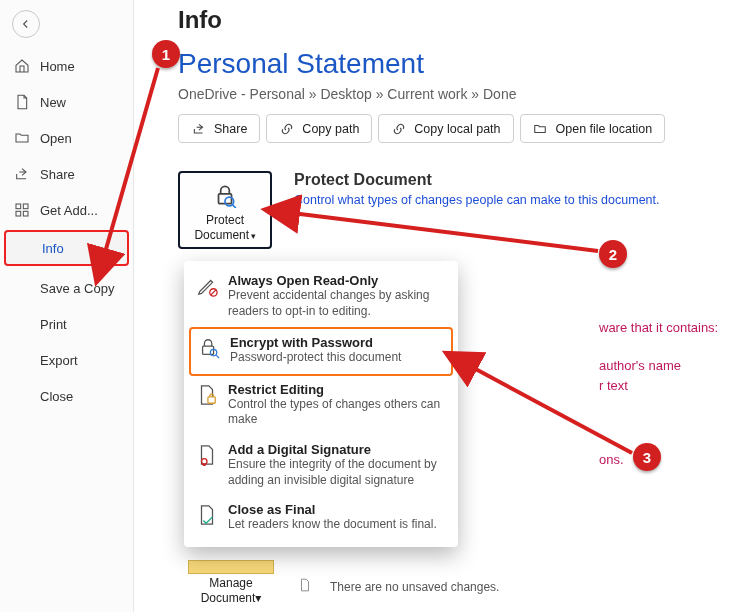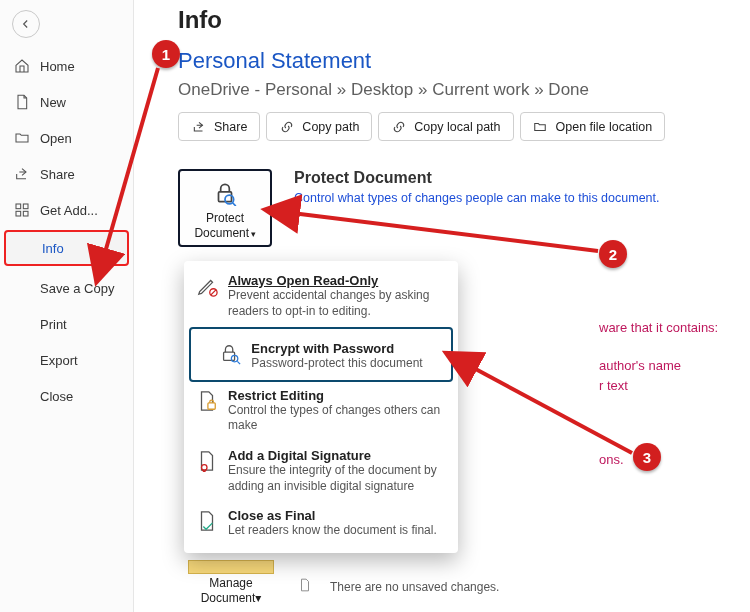--- a/index.html
+++ b/index.html
@@ -11,42 +11,42 @@
   .back { width: 28px; height: 28px; border: 1px solid #c9c9c9; border-radius: 50%; margin: 4px 0 10px 12px; display:flex; align-items:center; justify-content:center; }
   .back svg { width: 14px; height: 14px; }
   .nav-item { display:flex; align-items:center; gap:10px; padding: 10px 14px; color:#333; cursor: default; }
   .nav-item.active { border: 2px solid #e22; border-radius: 4px; margin: 2px 4px 4px 4px; padding: 8px 10px; color:#1a56c4; background:#f4f4f4;}
   .nav-item .icon { width:16px; height:16px; display:flex; align-items:center; justify-content:center; flex: 0 0 16px;}
   .nav-item span.label { font-size: 13px; }
 
   
   .main { flex:1; padding: 6px 0 0 44px; position: relative; background:#fff; }
   .page-title { font-size: 24px; font-weight: 600; margin-bottom: 14px; }
-  .doc-title { font-size: 22px; color: #1a56c4; margin-bottom: 6px; }
-  .breadcrumb { font-size: 17px; color: #5f5f5f; margin-bottom: 12px; }
+  .doc-title { font-size: 28px; color: #1a56c4; margin-bottom: 6px; }
+  .breadcrumb { font-size: 14px; color: #5f5f5f; margin-bottom: 12px; }
   .toolbar { display:flex; gap: 6px; margin-bottom: 28px; }
   .tool-btn { display:flex; align-items:center; gap:8px; border:1px solid #cfcfcf; border-radius:4px; padding: 6px 12px; font-size:12.5px; background:#fff; }
   .tool-btn .icon { width:15px; height:15px; display:flex;align-items:center;justify-content:center;}
 
   .section { display:flex; align-items:flex-start; gap: 22px; }
   .big-btn { width:94px; border:2px solid #0f172a; border-radius:4px; padding: 8px 4px 4px 4px; text-align:center; background:#fefefe; }
   .big-btn .icon { height:28px; display:flex; align-items:center; justify-content:center; }
   .big-btn .lbl { font-size:12px; line-height:1.25; margin-top:4px; }
   .big-btn .caret { font-size:9px; margin-left:2px; }
   .section-heading { font-size:16px; font-weight:600; color:#333; }
   .section-desc { font-size:12.5px; color:#1d4ed8; margin-top:4px; }
 
   
   .dropdown { position:absolute; left:184px; top:261px; width:274px; background:#fff; border-radius:4px; box-shadow: 0 8px 22px rgba(0,0,0,0.28); padding: 6px 0; z-index:10; }
   .menu-item { display:flex; gap:10px; padding: 6px 12px 8px 12px; }
   .menu-item .micon { width:22px; flex:0 0 22px; display:flex; align-items:flex-start; padding-top:2px; }
-  .menu-item .mtitle { font-weight:600; font-size:13px; text-decoration: underline; }
+  .menu-item .mtitle { font-weight:600; font-size:13px; }
   .menu-item.no-underline .mtitle { text-decoration:none; }
   .menu-item .mdesc { font-size:12px; color:#555; line-height:1.3; }
-  .menu-item.highlight { border:2px solid #0c4a6e; border-radius:4px; margin: 0 5px; padding: 12px 7px 8px 7px; justify-content: center; }
+  .menu-item.highlight { border:2px solid #f97316; border-radius:4px; margin: 0 5px; padding: 6px 7px 8px 7px; }
 
   
   .peek { position:absolute; left:465px; font-size:13px; color:#be185d; }
 
   
   .manage-btn { position:absolute; left:188px; top:560px; width:86px; text-align:center; }
   .manage-btn .lbl { font-size:12px; line-height:1.25; margin-top:2px; }
   .manage-note { position:absolute; left:298px; top:578px; font-size:12px; color:#555; display:flex; align-items:center; gap:18px;}
 
   

